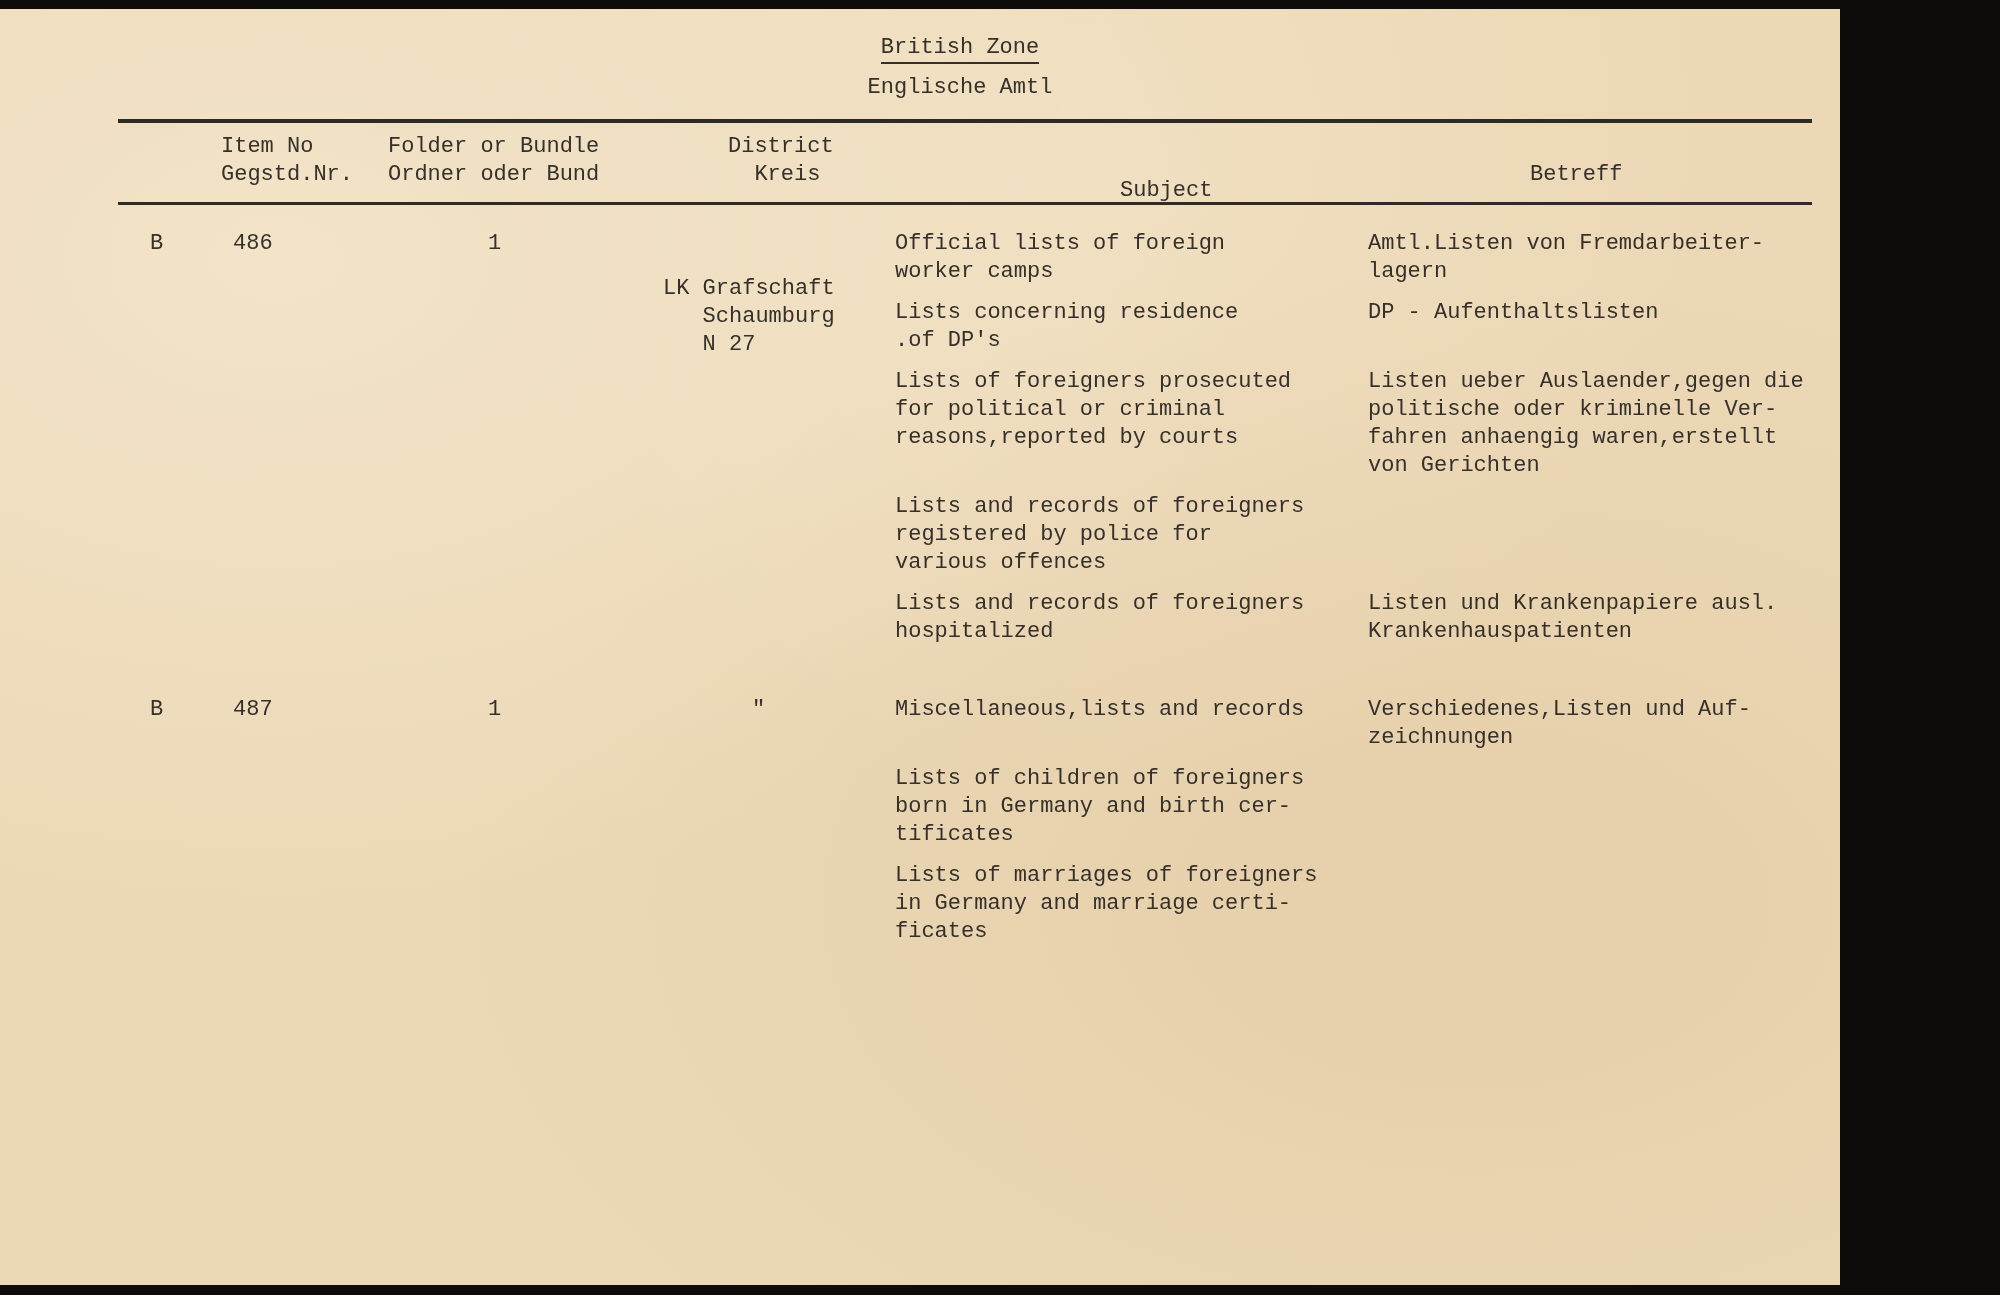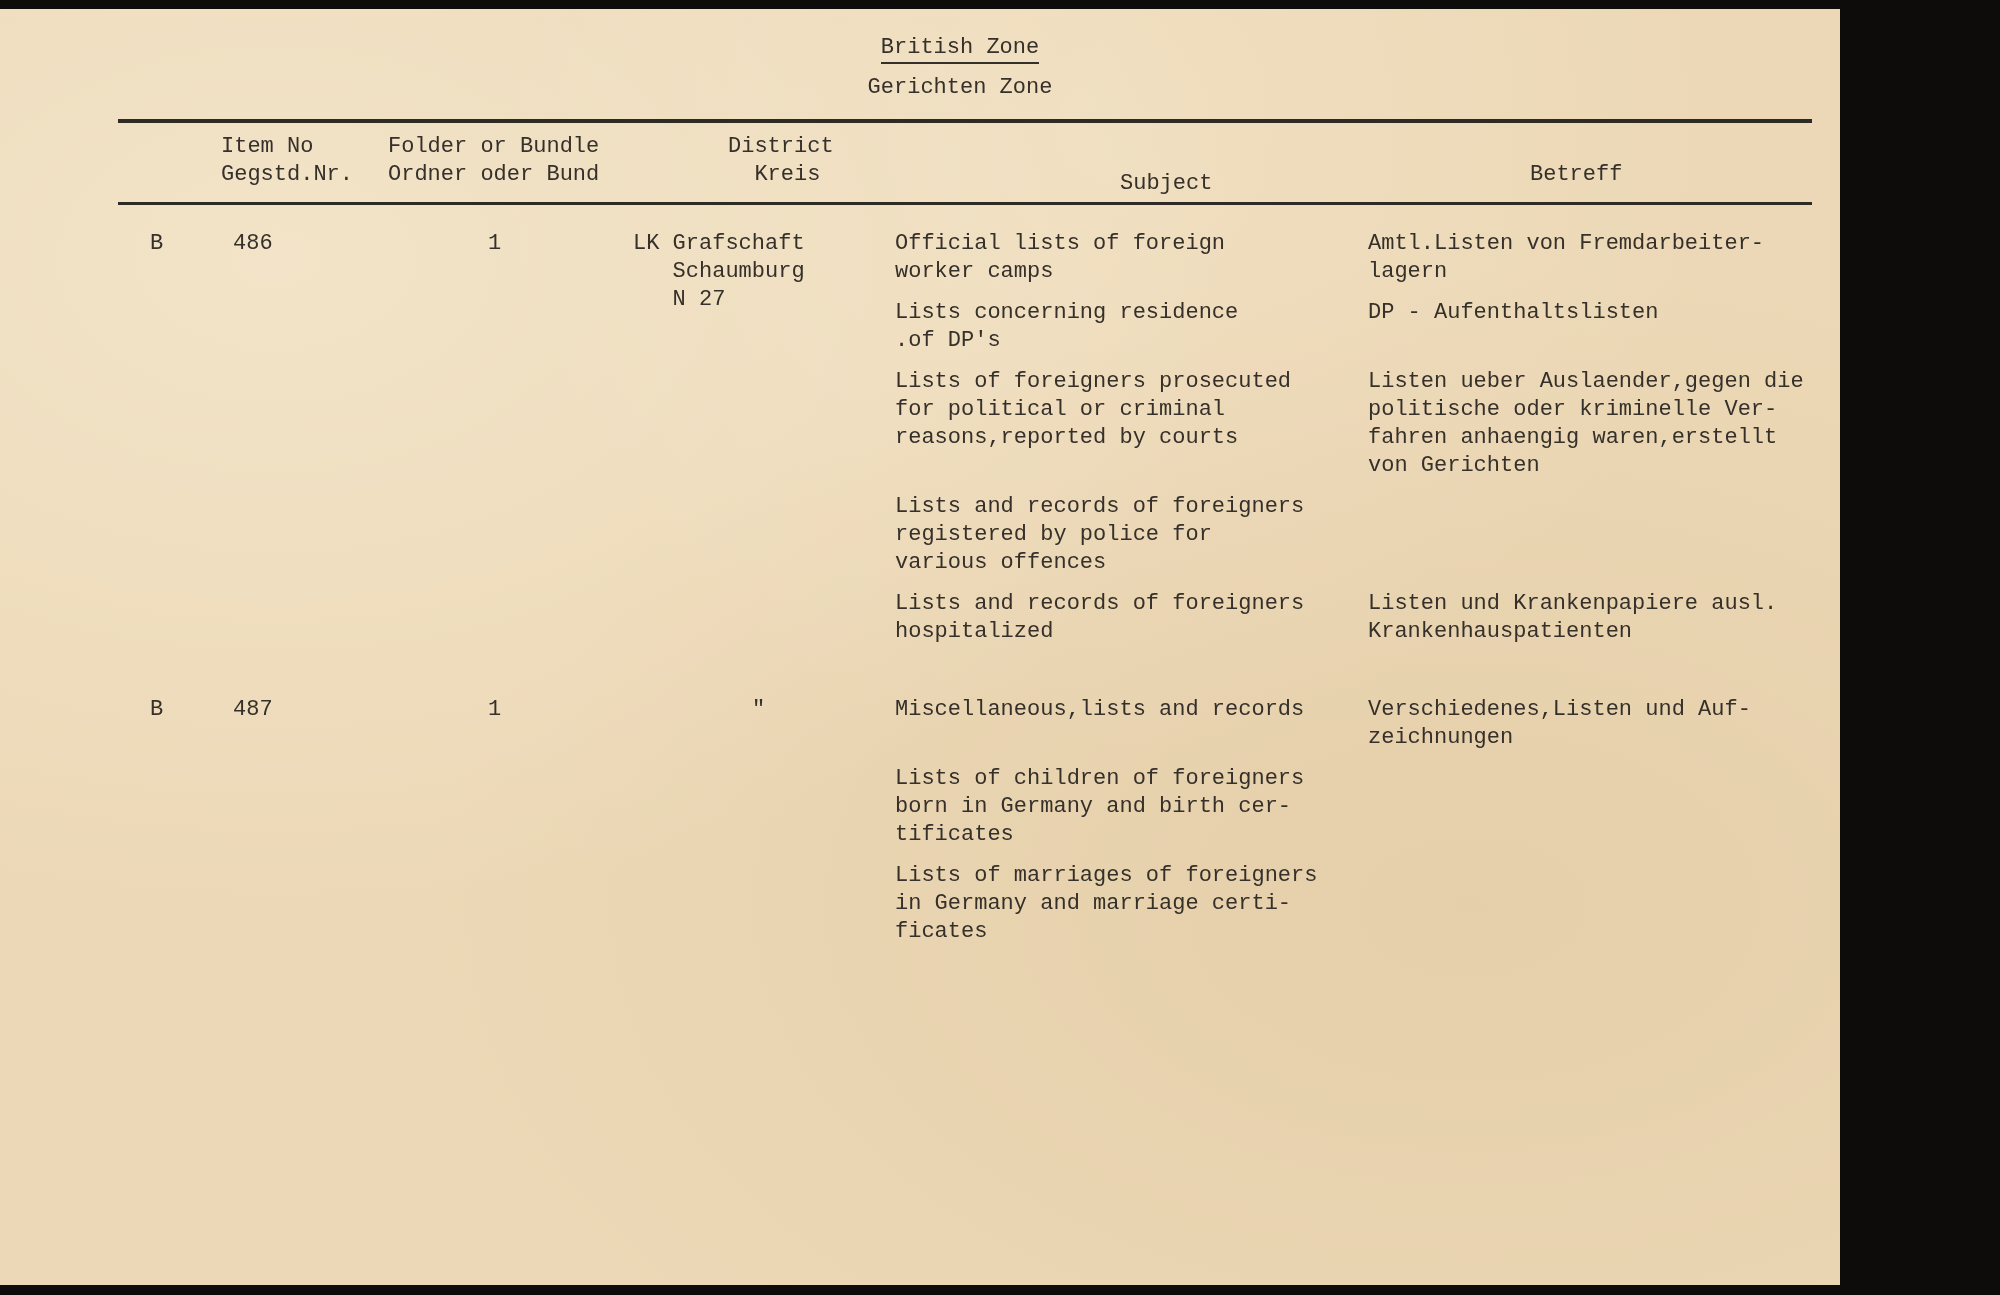--- a/index.html
+++ b/index.html
@@ -23,47 +23,47 @@
   .title-wrap .underlined{border-bottom:2px solid #35302a;padding-bottom:2px;}
   .subtitle-wrap{position:absolute;top:74px;left:0;width:1920px;text-align:center;}
   .page-number{position:absolute;left:1886px;top:38px;font-size:18px;}
   .rule{position:absolute;left:118px;right:28px;background:#2e2a24;}
   .rule-1{top:119px;height:4px;}
   .rule-2{top:202px;height:3px;}
   .hcell{position:absolute;white-space:pre;}
   .h-item{left:205px;top:133px;margin-left:16px;}
   .h-folder{left:388px;top:133px;}
   .h-district{left:728px;top:133px;}
-  .h-subject{left:1120px;top:170px;}
+  .h-subject{left:1120px;top:177px;}
   .h-betreff{left:1530px;top:161px;}
   .row{position:absolute;left:0;width:2000px;}
   .row-1{top:230px;}
   .row-2{top:696px;}
   .cell{position:absolute;top:0;white-space:pre;}
   .c-letter{left:150px;}
   .c-item{left:233px;}
   .c-folder{left:488px;}
-  .c-district{left:633px;}
+  .c-district{left:663px;margin-top:45px;}
   .c-district-ditto{left:752px;}
   .entries{margin-left:895px;margin-right:120px;display:flex;flex-direction:column;}
   .entry{display:flex;margin-bottom:13px;}
   .entry .subject{width:473px;white-space:pre;flex:0 0 473px;}
   .entry .betreff{white-space:pre;flex:1;}
 </style>
 </head>
 <body>
 
 <div class="page">
   <div class="bar-top"></div>
 
   <div class="title-wrap">
     <span class="underlined">British Zone</span>
   </div>
   <div class="subtitle-wrap">
-    <span>Gerichten Zone</span>
+    <span>Englische Amtl</span>
   </div>
   <div class="page-number">85</div>
 
   <div class="rule rule-1"></div>
 
   <div class="hcell h-item">Item No
 Gegstd.Nr.</div>
   <div class="hcell h-folder">Folder or Bundle
 Ordner oder Bund</div>
   <div class="hcell h-district">District

